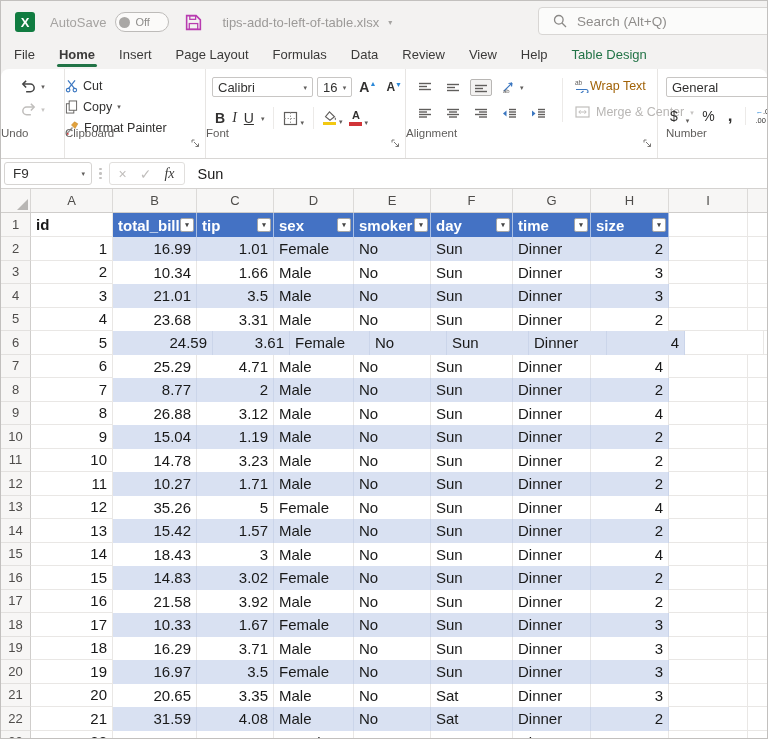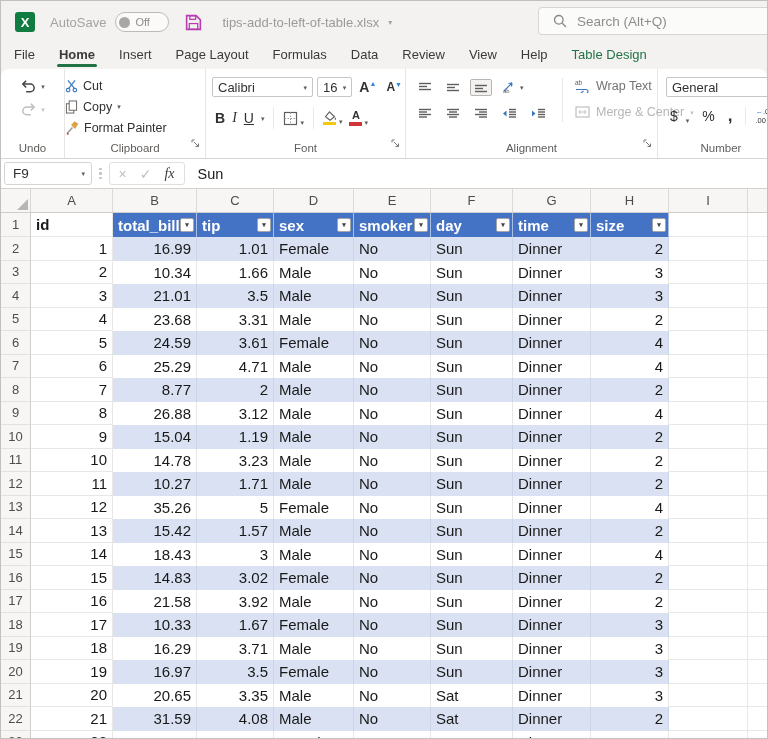--- a/index.html
+++ b/index.html
@@ -21,21 +21,21 @@
   .menubar{height:26px;display:flex;align-items:flex-start;padding-left:1px;}
   .tab{font-size:13px;color:#3b3a39;padding:4px 12px 6px;position:relative;cursor:pointer;white-space:nowrap;}
   .tab.active{font-weight:bold;}
   .tab.active::after{content:"";position:absolute;left:10px;right:10px;bottom:1px;height:3px;
                      background:#217346;border-radius:2px;}
   .tab.contextual{color:#217346;}
   
   .ribbon{height:90px;background:#fff;border-radius:8px 8px 0 0;display:flex;position:relative;
           border-bottom:1px solid #d8d6d4;box-sizing:border-box;}
   .rgroup{position:relative;box-sizing:border-box;border-right:1px solid #e7e5e3;height:100%;flex:none;}
-  .glabel{position:absolute;bottom:4px;left:0;right:0;text-align:center;font-size:11.5px;color:#605e5c;}
+  .glabel{position:absolute;bottom:19px;left:0;right:0;text-align:left;font-size:11.5px;color:#605e5c;}
   .launcher{position:absolute;bottom:6px;right:5px;}
   .cv{font-size:7px;color:#605e5c;line-height:1;}
   .dis{color:#b8b6b4 !important;}
   .dis .cv{color:#c6c4c2;}
   .g-undo{width:64px;}
   .undo-col{padding-top:10px;display:flex;flex-direction:column;gap:9px;align-items:center;}
   .ibtn{display:flex;align-items:center;gap:4px;cursor:pointer;}
   .g-clip{width:141px;display:flex;}
   .paste-btn{width:46px;padding-top:9px;display:flex;flex-direction:column;align-items:center;gap:2px;
              font-size:12px;color:#b8b6b4;cursor:pointer;}
@@ -59,21 +59,21 @@
   .fc-a{font-size:11px;font-weight:bold;color:#323130;}
   .fc-bar{width:13px;height:3.5px;margin-top:1px;}
   .g-align{width:252px;}
   .align-wrap{display:flex;padding-top:9px;}
   .al-left{display:flex;flex-direction:column;gap:9px;padding-left:8px;}
   .al-row{display:flex;align-items:center;gap:6px;}
   .al-ic{padding:2px 3px;border:1px solid transparent;border-radius:2px;cursor:pointer;display:flex;align-items:center;gap:3px;}
   .al-ic.sel{border-color:#b8b6b4;background:#f3f2f1;}
   .al-right{margin-left:12px;padding-left:12px;border-left:1px solid #eceae8;display:flex;
             flex-direction:column;gap:12px;padding-top:1px;}
-  .wrap-btn{display:flex;align-items:center;gap:6px;font-size:12.5px;color:#737373;cursor:pointer;white-space:nowrap;}
+  .wrap-btn{display:flex;align-items:center;font-size:12.5px;color:#a16207;cursor:pointer;white-space:nowrap;}
   .merge-btn{display:flex;align-items:center;gap:6px;font-size:12.5px;color:#b8b6b4;cursor:pointer;white-space:nowrap;}
   .g-num{flex:1;border-right:none;overflow:hidden;}
   .num-combo{margin:8px 0 0 8px;width:130px;}
   .num-row{display:flex;align-items:center;gap:13px;padding:9px 0 0 12px;font-size:14px;color:#323130;}
   .dec-icon{font-size:7.5px;line-height:1.25;color:#323130;white-space:nowrap;border-left:1px solid #eceae8;padding-left:9px;}
   .dec-icon .arr{color:#2b88d8;}
   
   .fbar{height:30px;background:#fff;border-bottom:1px solid #d4d2d0;display:flex;align-items:center;box-sizing:border-box;}
   .namebox{width:88px;height:23px;margin-left:3px;border:1px solid #d6d4d2;border-radius:3px;display:flex;
            align-items:center;justify-content:space-between;padding:0 6px 0 8px;font-size:13.5px;color:#323130;
@@ -516,21 +516,21 @@
           <div class="cell tcell plain lt" style="width: 77px;">No</div>
           <div class="cell tcell plain lt" style="width: 82px;">Sun</div>
           <div class="cell tcell plain lt" style="width: 78px;">Dinner</div>
           <div class="cell tcell plain rt" style="width: 78px;">2</div>
           <div class="cell ecol" style="width: 79px;"></div>
           <div class="rowfill"></div>
         </div>
         <div class="grow">
           <div class="rowhead">6</div>
           <div class="cell acol rt" style="width: 82px;">5</div>
-          <div class="cell tcell band rt" style="width: 84px;">24.59</div>
+          <div class="cell tcell band rt" style="width: 100px;">24.59</div>
           <div class="cell tcell band rt" style="width: 77px;">3.61</div>
           <div class="cell tcell band lt" style="width: 80px;">Female</div>
           <div class="cell tcell band lt" style="width: 77px;">No</div>
           <div class="cell tcell band lt" style="width: 82px;">Sun</div>
           <div class="cell tcell band lt" style="width: 78px;">Dinner</div>
           <div class="cell tcell band rt" style="width: 78px;">4</div>
           <div class="cell ecol" style="width: 79px;"></div>
           <div class="rowfill"></div>
         </div>
         <div class="grow">

